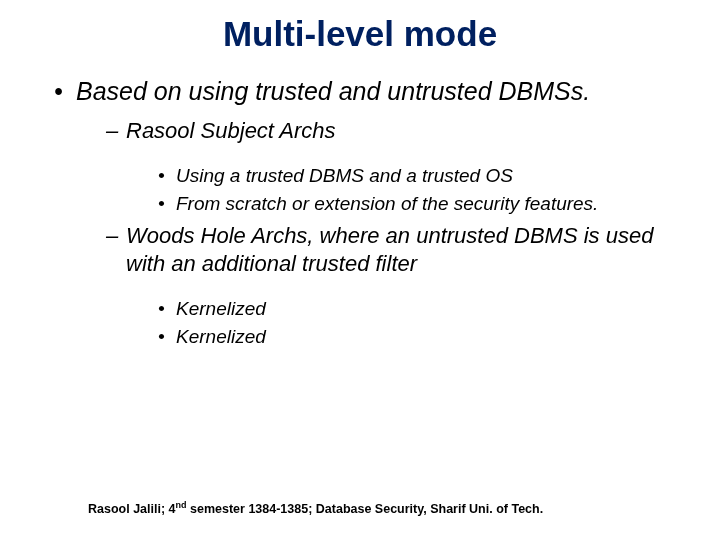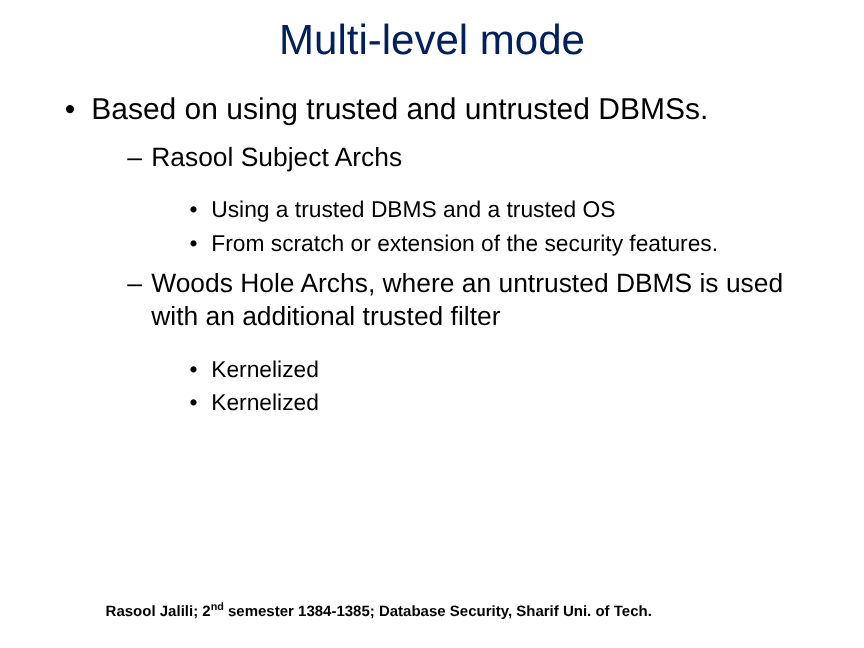--- a/index.html
+++ b/index.html
@@ -14,33 +14,34 @@
   }
   .slide {
     width: 100%;
     height: 100%;
     padding: 14px 36px 0 36px;
   }
   .title {
     text-align: center;
     font-size: 35px;
     color: #002060;
-    font-weight: normal;
+    font-weight: bold;
     margin-bottom: 22px;
   }
   .l1 {
     list-style: none;
     padding-left: 18px;
   }
   .l1 > li {
     position: relative;
     font-size: 25px;
     line-height: 1.22;
     padding-left: 22px;
     margin-bottom: 10px;
+    font-style: italic;
   }
   .l1 > li::before {
     content: "•";
     position: absolute;
     left: 0;
     top: 0;
     font-size: 25px;
   }
   .l2 {
     list-style: none;
@@ -116,15 +117,15 @@
           <ul class="l3">
             <li><span>Kernelized</span></li>
             <li><span>Kernelized</span></li>
           </ul>
         </li>
       </ul>
     </li>
   </ul>
 
   <div class="footer">
-    <span>Rasool Jalili; 2</span><sup>nd</sup><span> semester 1384-1385; Database Security, Sharif Uni. of Tech.</span>
+    <span>Rasool Jalili; 4</span><sup>nd</sup><span> semester 1384-1385; Database Security, Sharif Uni. of Tech.</span>
   </div>
 </div>
 
 </body></html>

